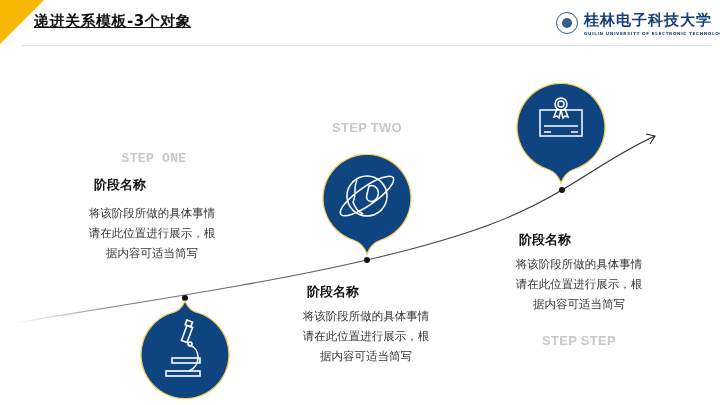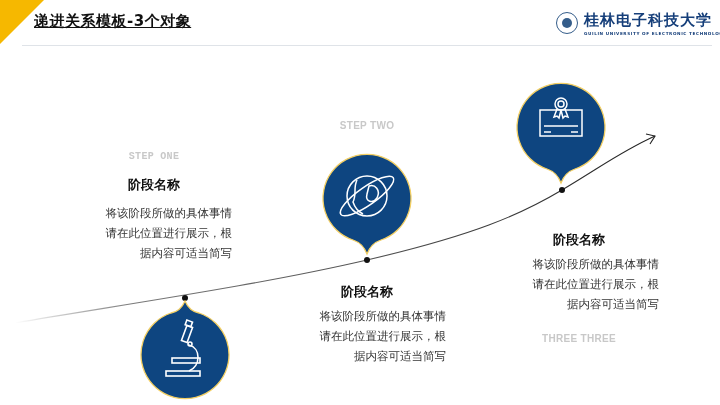--- a/index.html
+++ b/index.html
@@ -6,23 +6,23 @@
   body{width:720px;height:405px;position:relative;overflow:hidden;background:#ffffff;font-family:"DejaVu Sans","Liberation Sans",sans-serif;}
   .corner{position:absolute;left:0;top:0;width:0;height:0;border-top:44px solid #f6b800;border-right:44px solid transparent;}
   .title{position:absolute;left:34px;top:12px;font-size:15px;font-weight:bold;color:#111;letter-spacing:0.5px;text-decoration:underline;}
   .header-line{position:absolute;left:22px;top:45px;width:690px;height:1px;background:#dfe3e8;}
   .logo{position:absolute;left:556px;top:10px;width:160px;height:30px;}
   .logo-seal{position:absolute;left:0;top:2px;width:22px;height:22px;border-radius:50%;border:1px solid #355d8a;box-sizing:border-box;}
   .logo-seal::after{content:"";position:absolute;left:5px;top:5px;width:10px;height:10px;border-radius:50%;background:#355d8a;}
   .logo-cn{position:absolute;left:28px;top:1px;font-size:15px;font-weight:bold;color:#163f7a;letter-spacing:1px;font-family:"DejaVu Serif",serif;}
   .logo-en{position:absolute;left:28px;top:21px;font-size:4.2px;font-weight:bold;color:#163f7a;letter-spacing:0.6px;white-space:nowrap;}
   svg.curve{position:absolute;left:0;top:0;}
-  .step{position:absolute;font-size:10px;font-weight:bold;color:#c8c8c8;text-align:center;letter-spacing:0.3px;font-family:"Liberation Sans",sans-serif;}
-  .stage-title{position:absolute;font-size:13px;font-weight:bold;color:#111;text-align:center;}
-  .desc{position:absolute;font-size:11.5px;line-height:20px;color:#333;text-align:right;width:160px;}
+  .step{position:absolute;font-size:13px;font-weight:bold;color:#c8c8c8;text-align:center;letter-spacing:0.3px;font-family:"Liberation Sans",sans-serif;}
+  .stage-title{position:absolute;font-size:13px;font-weight:bold;color:#111;text-align:left;}
+  .desc{position:absolute;font-size:11.5px;line-height:20px;color:#333;text-align:center;width:160px;}
   .pin{position:absolute;}
 </style>
 </head>
 <body>
 
 <div class="corner"></div>
 <div class="title">递进关系模板-3个对象</div>
 <div class="header-line"></div>
 
 <div class="logo">
@@ -94,13 +94,13 @@
     <path d="M46 34 L43 42 L46 41 L48 43 L50 35"></path>
     <path d="M54 34 L57 42 L54 41 L52 43 L50 35"></path>
   </g>
 </svg>
 <div class="stage-title" style="left:519px;top:231px;width:120px;">阶段名称</div>
 <div class="desc" style="left:499px;top:254px;">
   <div>将该阶段所做的具体事情</div>
   <div>请在此位置进行展示，根</div>
   <div>据内容可适当简写</div>
 </div>
-<div class="step" style="left:519px;top:333px;width:120px;">THREE THREE</div>
+<div class="step" style="left:519px;top:333px;width:120px;">STEP STEP</div>
 
 </body></html>

